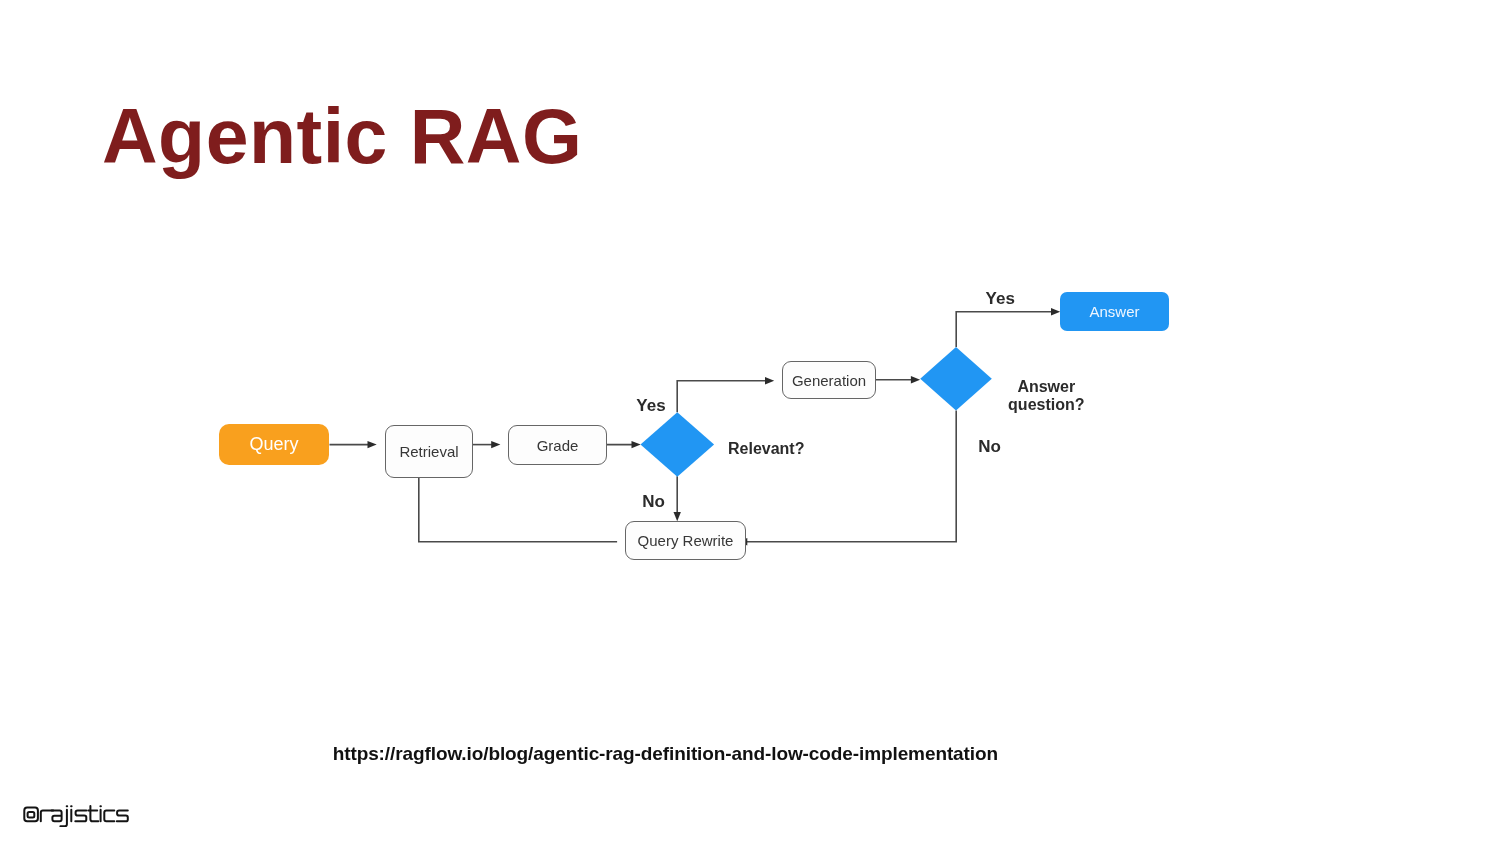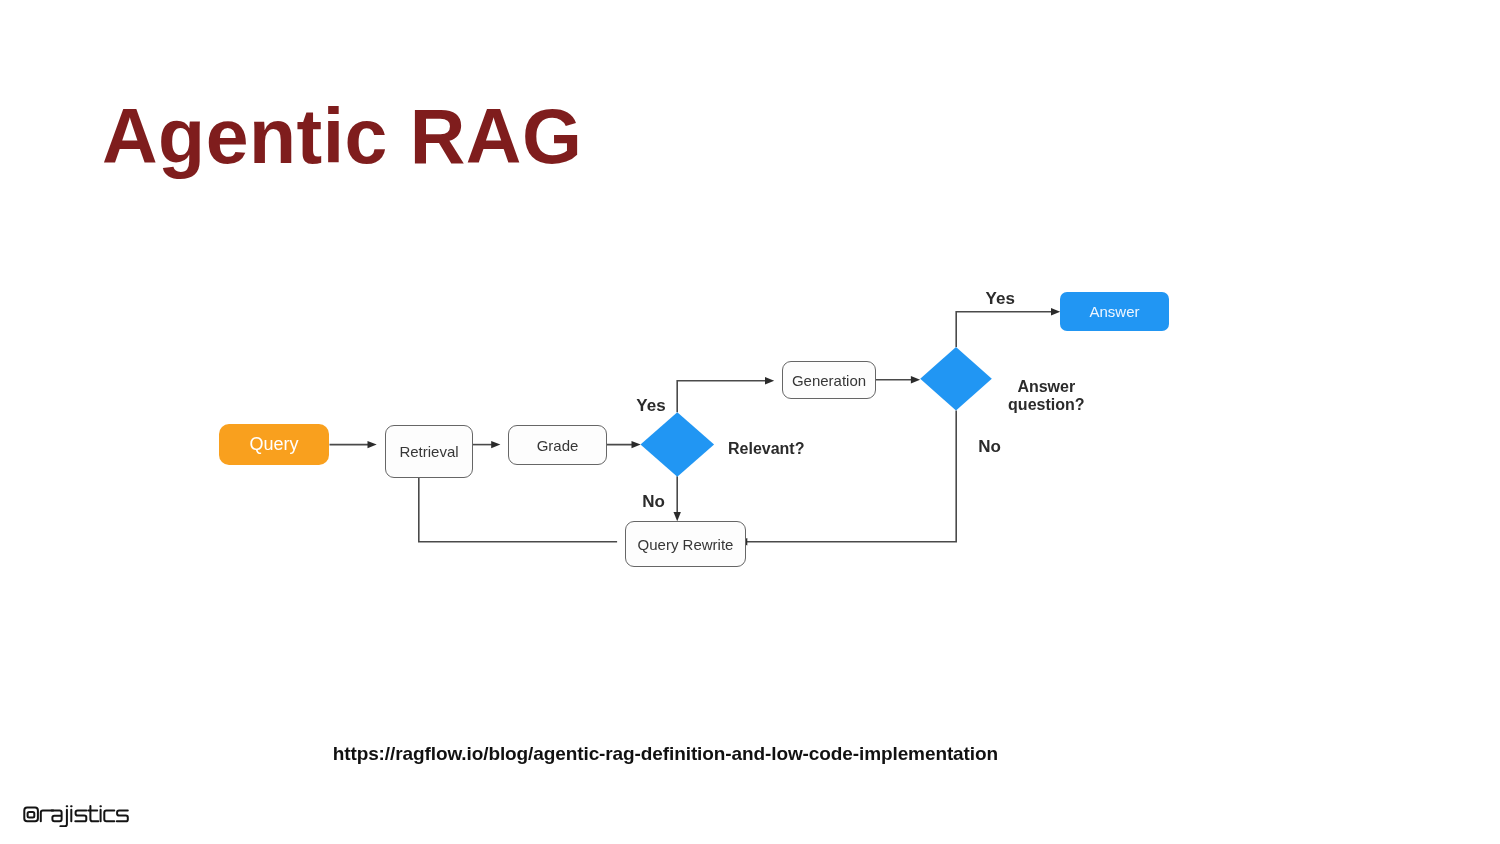--- a/index.html
+++ b/index.html
@@ -10,21 +10,21 @@
          line-height:77px;letter-spacing:0.5px;white-space:nowrap;}
   .box{position:absolute;display:flex;align-items:center;justify-content:center;
        box-sizing:border-box;white-space:nowrap;}
   .wbox{background:#fdfdfd;border:1.5px solid #666;border-radius:9px;
         color:#373737;font-size:15px;margin-left:8px;}
   #qbox{left:219px;top:424px;width:110px;height:41px;background:#f9a01e;
         border-radius:10px;color:#fff;font-size:18px;}
   #rbox{left:377px;top:425px;width:88px;height:53px;}
   #gbox{left:500px;top:425px;width:99px;height:40px;}
   #genbox{left:774px;top:361px;width:94px;height:38px;}
-  #qrbox{left:617px;top:521px;width:121px;height:46px;}
+  #qrbox{left:617px;top:521px;width:121px;height:39px;}
   #abox{left:1060px;top:292px;width:109px;height:39px;background:#2196f3;
         border-radius:7px;color:#eef6ff;font-size:15px;}
   #url{left:331px;top:743px;width:667px;text-align:right;font-size:19px;
        font-weight:bold;color:#111;letter-spacing:-0.1px;white-space:nowrap;}
 </style>
 </head>
 <body>
 <div id="title" class="abs">Agentic RAG</div>
 
 <svg class="abs" style="left:0;top:0" width="1500" height="844" viewBox="0 0 1500 844">

